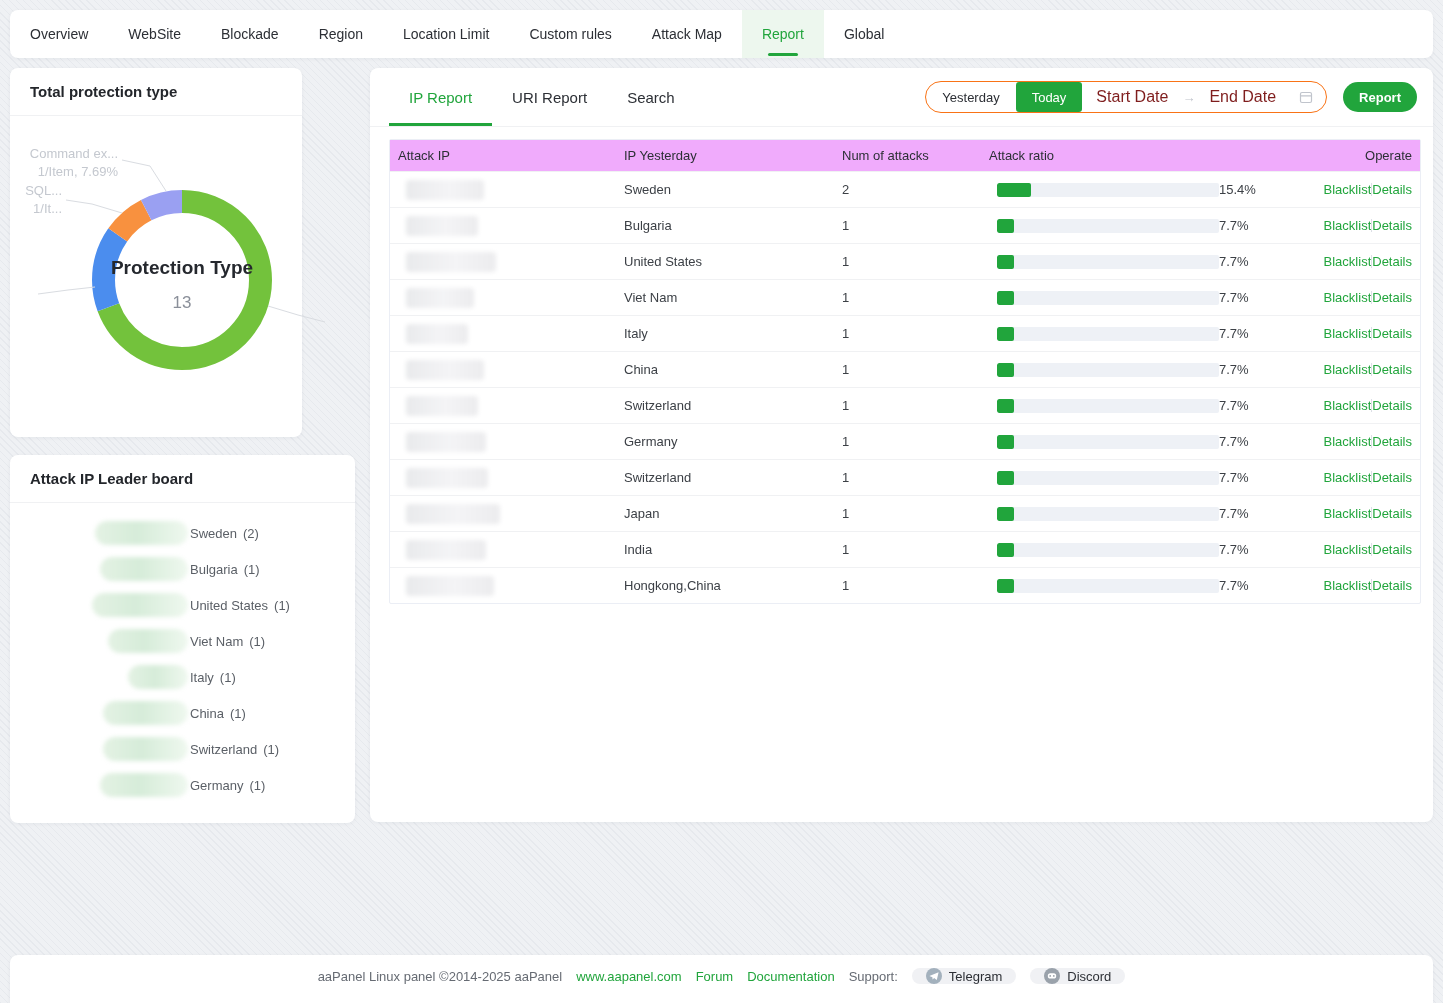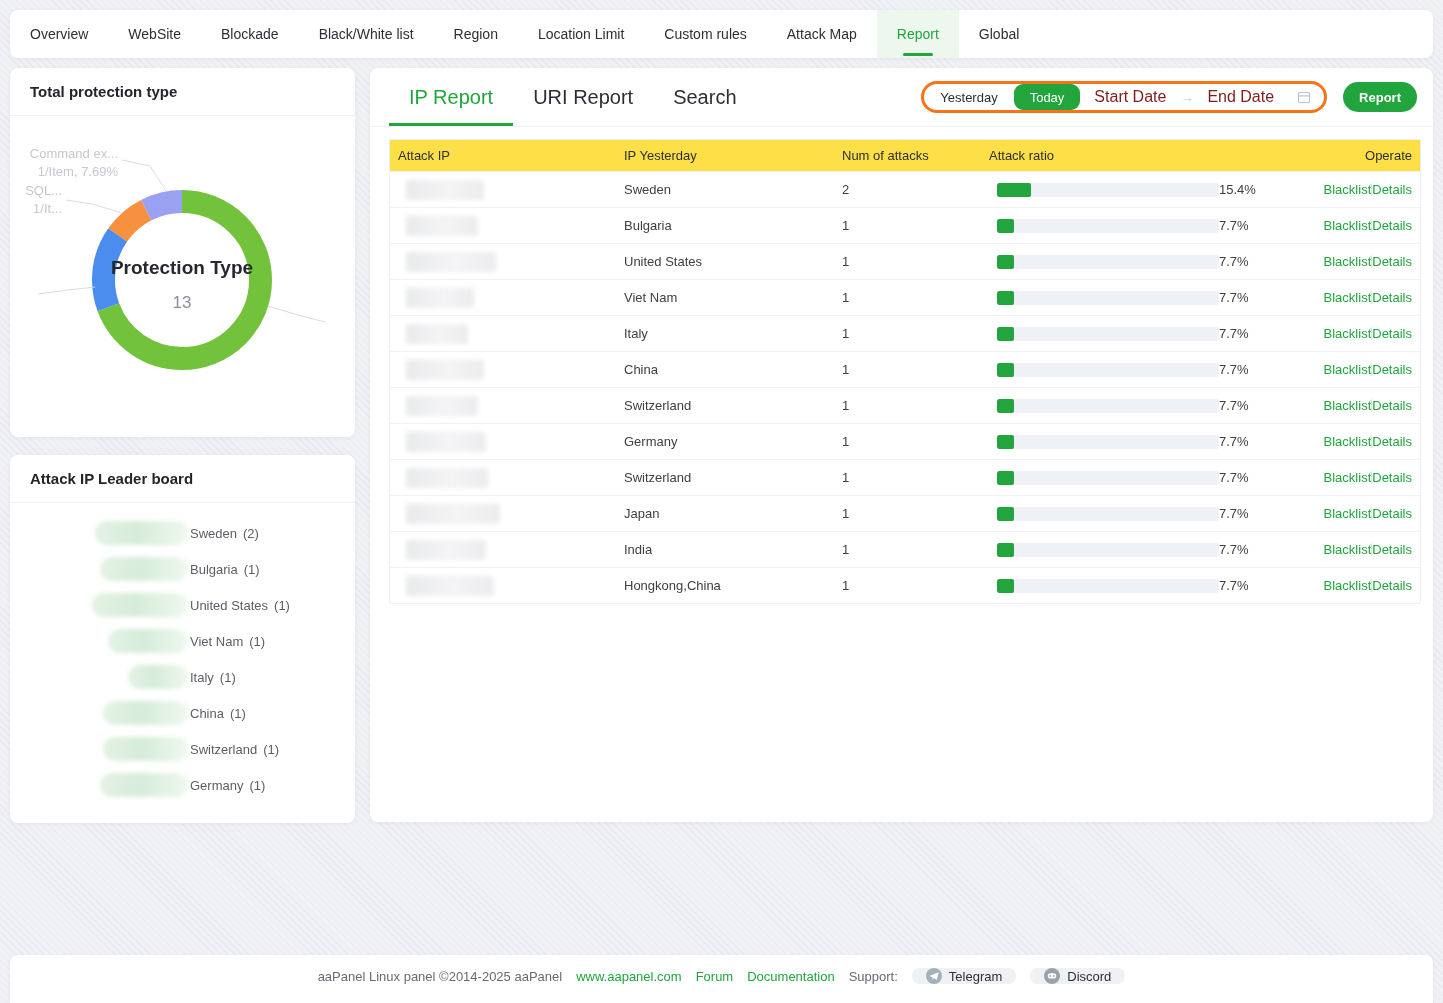--- a/index.html
+++ b/index.html
@@ -16,56 +16,56 @@
   .nav { left:10px; top:10px; width:1423px; height:48px; display:flex; align-items:stretch; overflow:hidden; }
   .nav-tab { position:relative; display:flex; align-items:center; padding:0 20px; font-size:14px; color:#2c2f35; cursor:pointer; white-space:nowrap; }
   .nav-tab.active { color:#21a53c; background:#edf7ee; }
   .nav-tab.active::after { content:""; position:absolute; left:50%; bottom:2px; transform:translateX(-50%); width:30px; height:3px; border-radius:2px; background:#21a53c; }
 
   
   .card-head { height:48px; display:flex; align-items:center; padding:0 20px; border-bottom:1px solid #f0f1f3; }
   .card-title { font-size:15px; font-weight:700; color:#23262b; }
 
   
-  .protection { left:10px; top:68px; width:345px; height:369px; }
+  .protection { left:10px; top:68px; width:292px; height:369px; }
   .donut-wrap { position:relative; width:345px; height:320px; }
   .donut-label { fill:#c4c8cf; font-size:13px; font-family:"Liberation Sans",sans-serif; }
   .donut-line { fill:none; stroke:#d9dce1; stroke-width:1; }
   .donut-center-title { fill:#25282e; font-size:19px; font-weight:700; font-family:"Liberation Sans",sans-serif; }
   .donut-center-value { fill:#8a8f99; font-size:17px; font-family:"Liberation Sans",sans-serif; }
 
   
   .leaderboard { left:10px; top:455px; width:345px; height:368px; overflow:hidden; }
   .lb-list { padding-top:12px; }
   .lb-row { height:36px; display:flex; align-items:center; }
   .lb-blobwrap { width:178px; display:flex; justify-content:flex-end; }
   .lb-blob { height:24px; border-radius:12px; background:linear-gradient(90deg,#e4f2e4,#d6ecd9 45%,#eff8ef); filter:blur(2px); }
   .lb-label { margin-left:2px; color:#5a5f66; font-size:13px; }
   .lb-count { margin-left:6px; color:#5a5f66; font-size:13px; }
 
   
   .main { left:370px; top:68px; width:1063px; height:754px; }
   .main-head { height:59px; display:flex; align-items:center; border-bottom:1px solid #f0f1f3; padding-right:16px; }
   .rtabs { display:flex; height:100%; margin-left:19px; }
-  .rtab { position:relative; display:flex; align-items:center; padding:0 20px; font-size:20px; color:#2c2f35; cursor:pointer;text-align:center; }
+  .rtab { position:relative; display:flex; align-items:center; padding:0 20px; font-size:15px; color:#2c2f35; cursor:pointer;text-align:center; }
   .rtab.active { color:#21a53c; }
   .rtab.active::after { content:""; position:absolute; left:0; bottom:0; width:100%; height:3px; background:#21a53c; }
   .head-right { margin-left:auto; display:flex; align-items:center; }
-  .date-pill { display:flex; align-items:center; height:32px; border:3px solid #f97316; border-radius:16px; background:#fff; overflow:hidden; }
+  .date-pill { display:flex; align-items:center; height:32px; border:1px solid #f97316; border-radius:16px; background:#fff; overflow:hidden; }
   .btn-yesterday { padding:0 16px; height:100%; display:flex; align-items:center; font-size:13px; color:#2c2f35; cursor:pointer; }
-  .btn-today { height:100%; padding:0 16px; display:flex; align-items:center; background:#21a53c; color:#fff; font-size:13px; border-radius:9px; cursor:pointer; }
+  .btn-today { height:100%; padding:0 16px; display:flex; align-items:center; background:#21a53c; color:#fff; font-size:13px; border-radius:3px; cursor:pointer; }
   .date-field { padding:0 14px; color:#7f1d1d; font-size:16px; cursor:text; }
   .date-arrow { color:#c0c4cc; font-size:13px; }
   .cal-icon { margin:0 12px 0 8px; display:flex; cursor:pointer; }
   .btn-report { margin-left:16px; height:30px; padding:0 16px; border-radius:15px; background:#21a53c; color:#fff; font-size:13px; font-weight:700; display:flex; align-items:center; cursor:pointer; }
 
   
   .table { margin:12px 12px 0 19px; border:1px solid #ebeef5; border-radius:2px; }
   .t-row { display:grid; grid-template-columns:226px 218px 147px 230px 70px 1fr; align-items:center; height:36px; border-top:1px solid #f0f1f3; }
-  .t-head { height:31px; background:#fde047; border-top:none; color:#2c2f35; }
+  .t-head { height:31px; background:#f0abfc; border-top:none; color:#2c2f35; }
   .t-cell { padding-left:8px; font-size:13px; color:#3c4046; }
   .t-head .t-cell { color:#2c2f35; }
   .th-operate, .t-operate { padding-right:8px; text-align:right; }
   .ip-blob { margin-left:8px; height:20px; border-radius:4px; background:linear-gradient(90deg,#e9eaec,#f4f4f6 55%,#ececee); filter:blur(2px); }
   .ratio-track { margin-left:8px; width:222px; height:14px; background:#eef1f6; border-radius:2px; overflow:hidden; }
   .ratio-fill { height:100%; background:#21a53c; border-radius:2px; }
   .t-operate { display:flex; justify-content:flex-end; align-items:center; }
   .link { color:#21a53c; font-size:13px; cursor:pointer; }
   .op-divider { width:1px; height:13px; background:#dcdfe6; }
 
@@ -77,21 +77,20 @@
   .pill { display:flex; align-items:center; gap:7px; background:#f0f1f4; border-radius:15px; height:16px; padding:0 14px; color:#2c2f35; font-size:13px; cursor:pointer; }
   .pill svg { display:block; }
 </style>
 </head>
 <body>
 
 <div class="card nav" id="nav-tabs">
     <div class="nav-tab">Overview</div>
     <div class="nav-tab">WebSite</div>
     <div class="nav-tab">Blockade</div>
-    <div class="nav-tab">Black/White list</div>
     <div class="nav-tab">Region</div>
     <div class="nav-tab">Location Limit</div>
     <div class="nav-tab">Custom rules</div>
     <div class="nav-tab">Attack Map</div>
     <div class="nav-tab active">Report</div>
     <div class="nav-tab">Global</div>
   </div>
 
 <div class="card protection">
   <div class="card-head">

